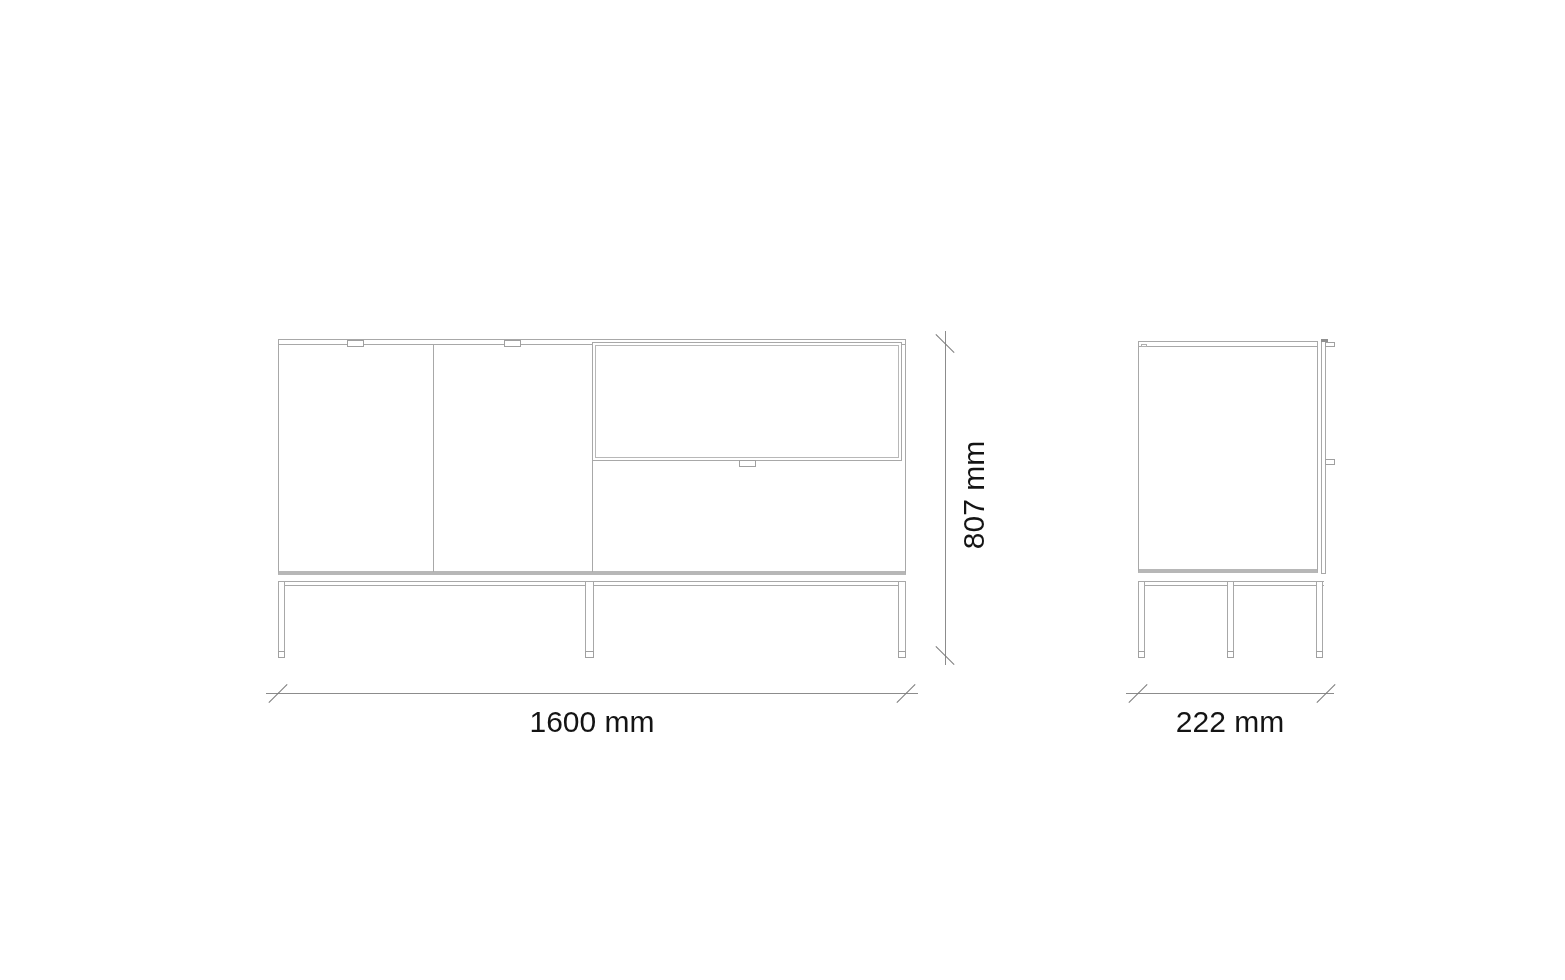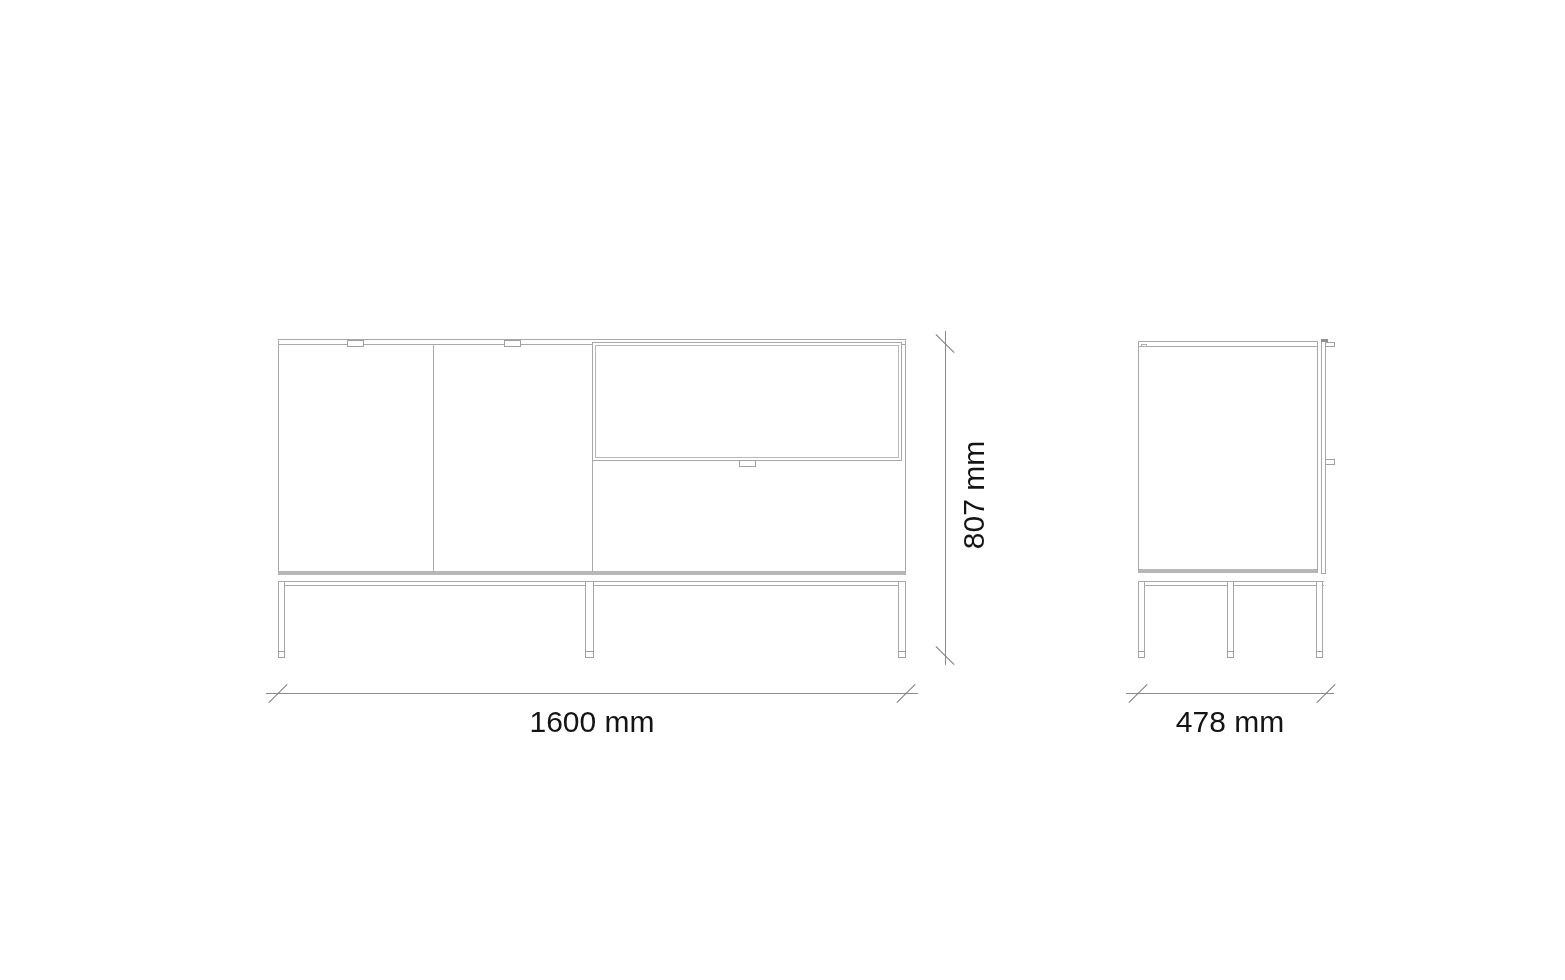--- a/index.html
+++ b/index.html
@@ -89,16 +89,16 @@
     <div class="e dimline" style="left:945px;top:331px;width:1px;height:334px;"></div>
     <div class="e tick tick-down" style="left:932px;top:343px;"></div>
     <div class="e tick tick-down" style="left:932px;top:655px;"></div>
     <div class="e lbl rot90" style="left:824px;top:479px;width:300px;height:32px;">807 mm</div>
   </div>
 
   <div>
     <div class="e dimline" style="left:1126px;top:693px;width:208px;height:1px;"></div>
     <div class="e tick tick-up" style="left:1125px;top:693px;"></div>
     <div class="e tick tick-up" style="left:1313px;top:693px;"></div>
-    <div class="e lbl" style="left:1080px;top:706px;width:300px;">478 mm</div>
+    <div class="e lbl" style="left:1080px;top:706px;width:300px;">222 mm</div>
   </div>
 
 </div>
 
 </body></html>

